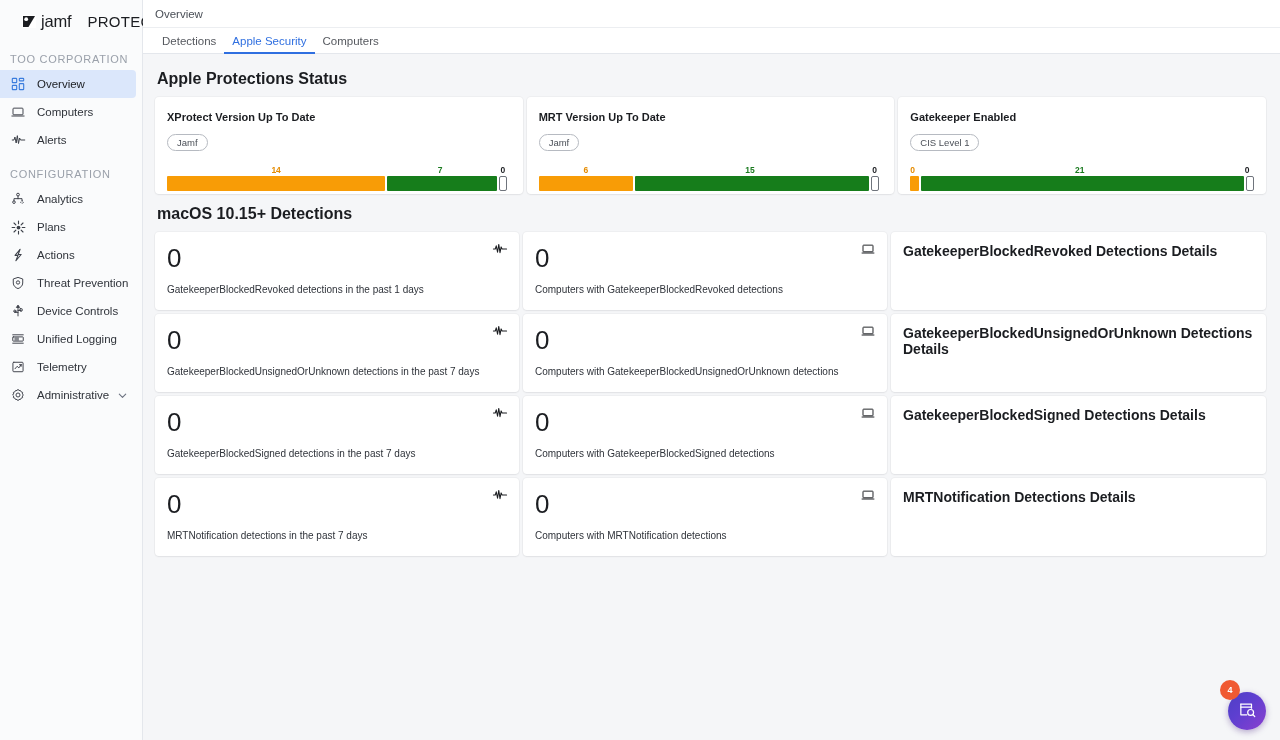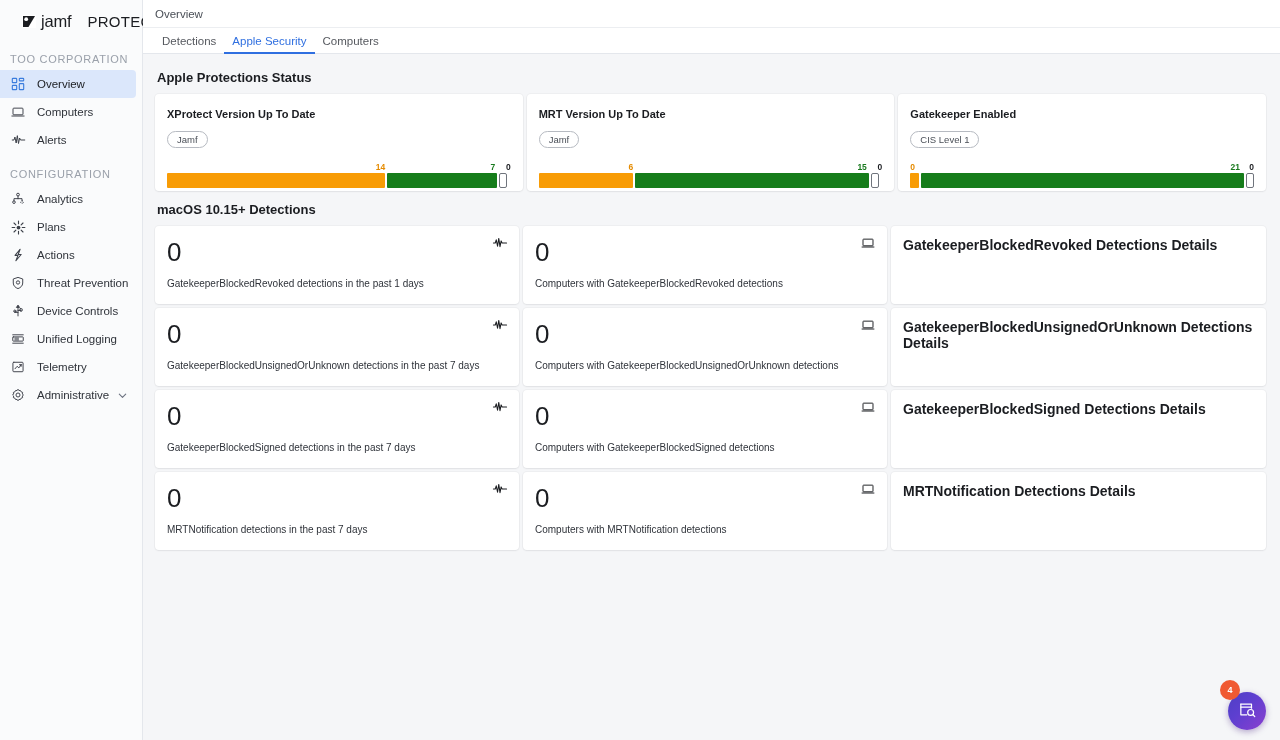--- a/index.html
+++ b/index.html
@@ -73,21 +73,21 @@
   .tab {
     font-size: 11.5px; color: #56595f; padding: 0 8px;
     display: flex; align-items: center; cursor: pointer;
     border-bottom: 2px solid transparent; position: relative; top: 1px;
   }
   .tab.active { color: #2f6fe0; border-bottom-color: #2f6fe0; font-weight: 400; }
 
   .content { flex: 1; overflow: hidden; padding: 0 14px 0 12px; }
 
   .section-title {
-    font-size: 13px; font-weight: bold; color: #1b1d21;
+    font-size: 16px; font-weight: bold; color: #1b1d21;
     margin: 16px 0 9px 2px;
   }
   .section-title.second { margin-top: 11px; }
 
   .cards-row { display: flex; gap: 4px; }
   .status-card {
     background: #fff; border-radius: 4px;
     box-shadow: 0 1px 2px rgba(16,24,40,0.06), 0 0 0 1px rgba(16,24,40,0.03);
     padding: 14px 12px 11px 12px;
     flex: 1; height: 97px;
@@ -95,21 +95,21 @@
   .status-card .title {
     font-size: 11px; font-weight: bold; color: #1b1d21; margin-bottom: 9px;
   }
   .pill {
     display: inline-flex; align-items: center; justify-content: center;
     height: 17px; padding: 0 9px; border-radius: 9px;
     border: 1px solid #b6bac1; font-size: 9.5px; color: #4a4f57;
   }
   .bar-wrap { margin-top: 12px; }
   .bar-labels { display: flex; height: 11px; align-items: flex-end; }
-  .bar-labels .seg { display: flex; justify-content: flex-end; }
+  .bar-labels .seg { display: flex; justify-content: center; }
   .bar-labels .seg span { font-size: 8.5px; font-weight: bold; line-height: 1; }
   .bar-labels .seg.o span { color: #e58b00; }
   .bar-labels .seg.g span { color: #1a7a1f; }
   .bar-labels .seg.w span { color: #1b1d21; }
   .bar { display: flex; height: 15px; margin-top: 2px; gap: 2px; }
   .bar .sg { height: 15px; border-radius: 1px; }
   .bar .sg.o { background: #f89c06; }
   .bar .sg.g { background: #167d1b; }
   .bar .sg.w { background: #fff; border: 1px solid #6f747c; border-radius: 2px; }
 

